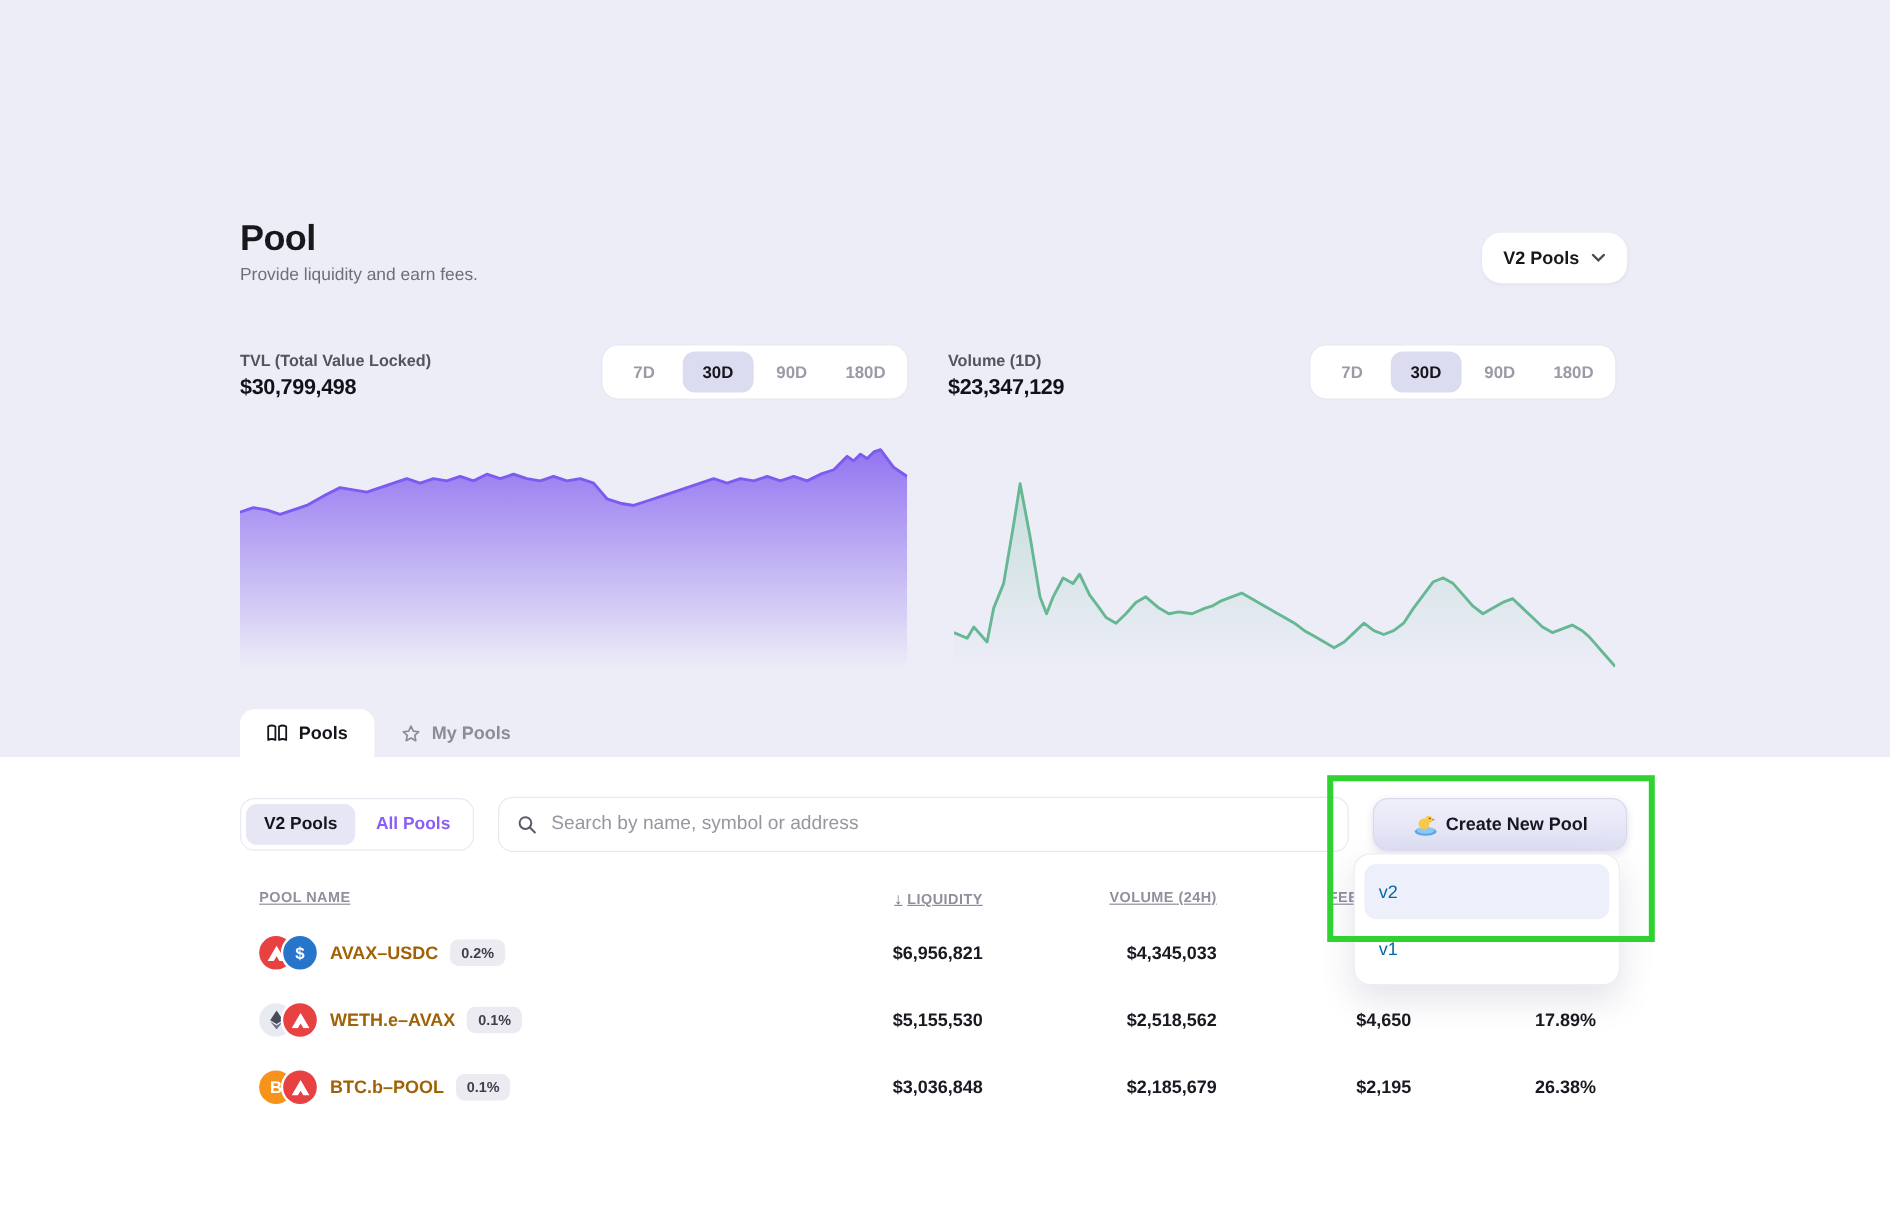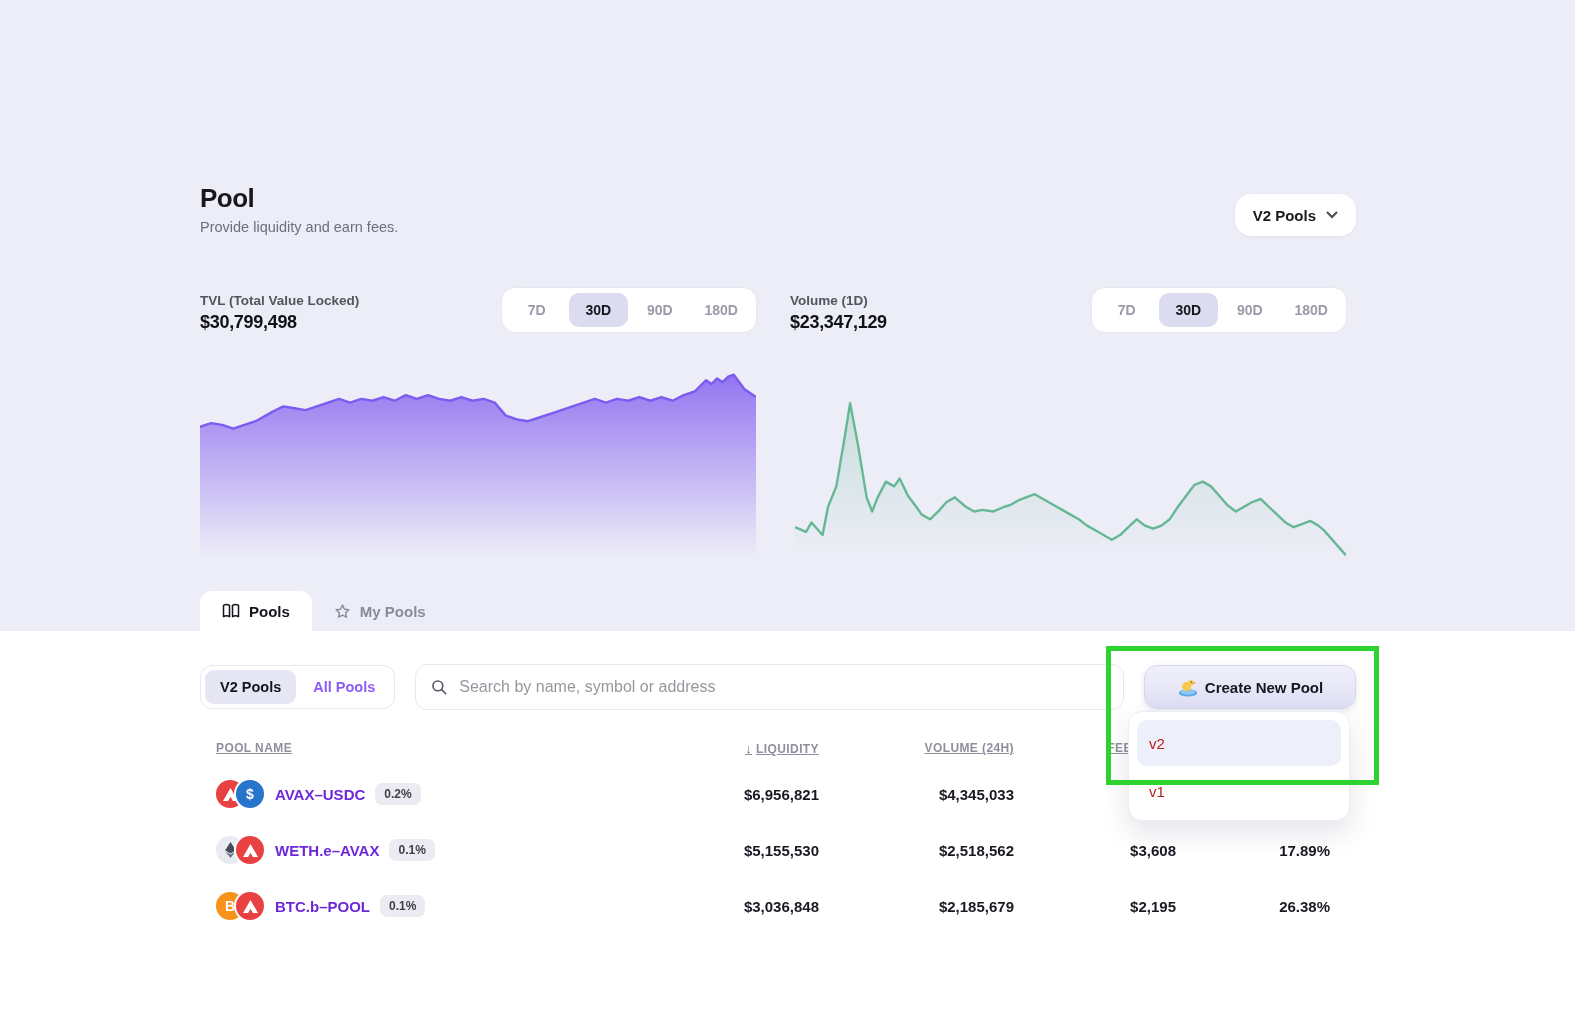--- a/index.html
+++ b/index.html
@@ -6,21 +6,21 @@
   html,body { width:1575px; height:1021px; }
   body {
     font-family: "Liberation Sans", "DejaVu Sans", sans-serif;
     background:#ffffff; color:#15151e; position:relative; overflow:hidden;
   }
   .container { width:1156px; margin-left:200px; }
 
   
   .hero { background:#ededf7; padding-top:178px; }
   .hero-top { display:flex; justify-content:space-between; align-items:center; height:62px; }
-  .page-title { font-size:26px; font-weight:800; letter-spacing:-.5px; color:#17171c; }
+  .page-title { font-size:30px; font-weight:800; letter-spacing:-.5px; color:#17171c; }
   .page-subtitle { font-size:14.5px; color:#6f6f7c; margin-top:5px; font-weight:500; }
   .ver-btn {
     margin-top:12px; height:42px; padding:0 18px; border:none; border-radius:16px;
     background:#ffffff; display:flex; align-items:center; gap:10px;
     font-size:15px; font-weight:800; color:#17171c; cursor:pointer;
     box-shadow:0 1px 3px rgba(60,60,110,.06);
     font-family:inherit;
   }
   .stats-row { display:flex; align-items:flex-end; margin-top:43px; height:50px; }
   .stat { width:301px; }
@@ -93,35 +93,35 @@
   .row { height:56px; cursor:pointer; }
   .cell.num { text-align:right; font-size:15px; font-weight:700; color:#191922; }
   .name-cell { display:flex; align-items:center; }
   .pair { display:flex; align-items:center; }
   .ticon {
     width:28px; height:28px; border-radius:50%; display:flex; align-items:center;
     justify-content:center; box-shadow:0 0 0 2px #ffffff;
   }
   .ticon.overlap { margin-left:-8px; }
   .tg-txt { color:#fff; font-size:14px; font-weight:800; }
-  .pname { margin-left:11px; font-size:15px; font-weight:800; color:#6d28d9; }
+  .pname { margin-left:11px; font-size:15px; font-weight:800; color:#a16207; }
   .fee-badge {
     margin-left:10px; background:#ebebf1; color:#3f3f4a; border-radius:7px;
     padding:4px 9px; font-size:12px; font-weight:700;
   }
 
   
   .dropdown {
     position:absolute; left:1128px; top:711px; width:222px; z-index:30;
     background:#ffffff; border:1px solid #ededf4; border-radius:14px;
     box-shadow:0 12px 28px rgba(50,50,90,.13); padding:8px;
   }
   .dd-option {
     height:46px; display:flex; align-items:center; padding:0 12px;
-    font-size:15px; color:#b91c1c; border-radius:10px; font-weight:500; cursor:pointer;
+    font-size:15px; color:#0369a1; border-radius:10px; font-weight:500; cursor:pointer;
   }
   .dd-option.highlight { background:#edeffa; }
   .dd-option + .dd-option { margin-top:4px; height:42px; }
 
   .annotation {
     position:absolute; left:1106px; top:646px; width:273px; height:139px;
     border:5px solid #2fd32f; z-index:60; pointer-events:none;
   }
 </style>
 </head>
@@ -291,21 +291,21 @@
                     <svg width="15" height="13" viewBox="0 0 14 12">
                       <path d="M7 0l7 12H9.2L7 8.2 4.8 12H0z" fill="#ffffff"></path>
                     </svg>
                   </span>
                 </span>
                 <span class="pname" data-name="pool-name">WETH.e–AVAX</span>
                 <span class="fee-badge" data-name="fee-tier-badge">0.1%</span>
               </div>
               <div class="cell num" data-name="liquidity-cell">$5,155,530</div>
               <div class="cell num" data-name="volume-24h-cell">$2,518,562</div>
-              <div class="cell num" data-name="fees-24h-cell">$3,608</div>
+              <div class="cell num" data-name="fees-24h-cell">$4,650</div>
               <div class="cell num" data-name="apr-cell">17.89%</div>
             </div>
             <div class="row" data-name="pool-row">
               <div class="cell name-cell" data-name="pool-name-cell">
                 <span class="pair" data-name="token-pair-icons">
                   <span class="ticon" data-name="btcb-token-icon" style="background: rgb(247, 147, 26);">
                     <span class="tg-txt">B</span>
                   </span>
                   <span class="ticon overlap" data-name="avax-token-icon" style="background: rgb(232, 65, 66);">
                     <svg width="15" height="13" viewBox="0 0 14 12">

